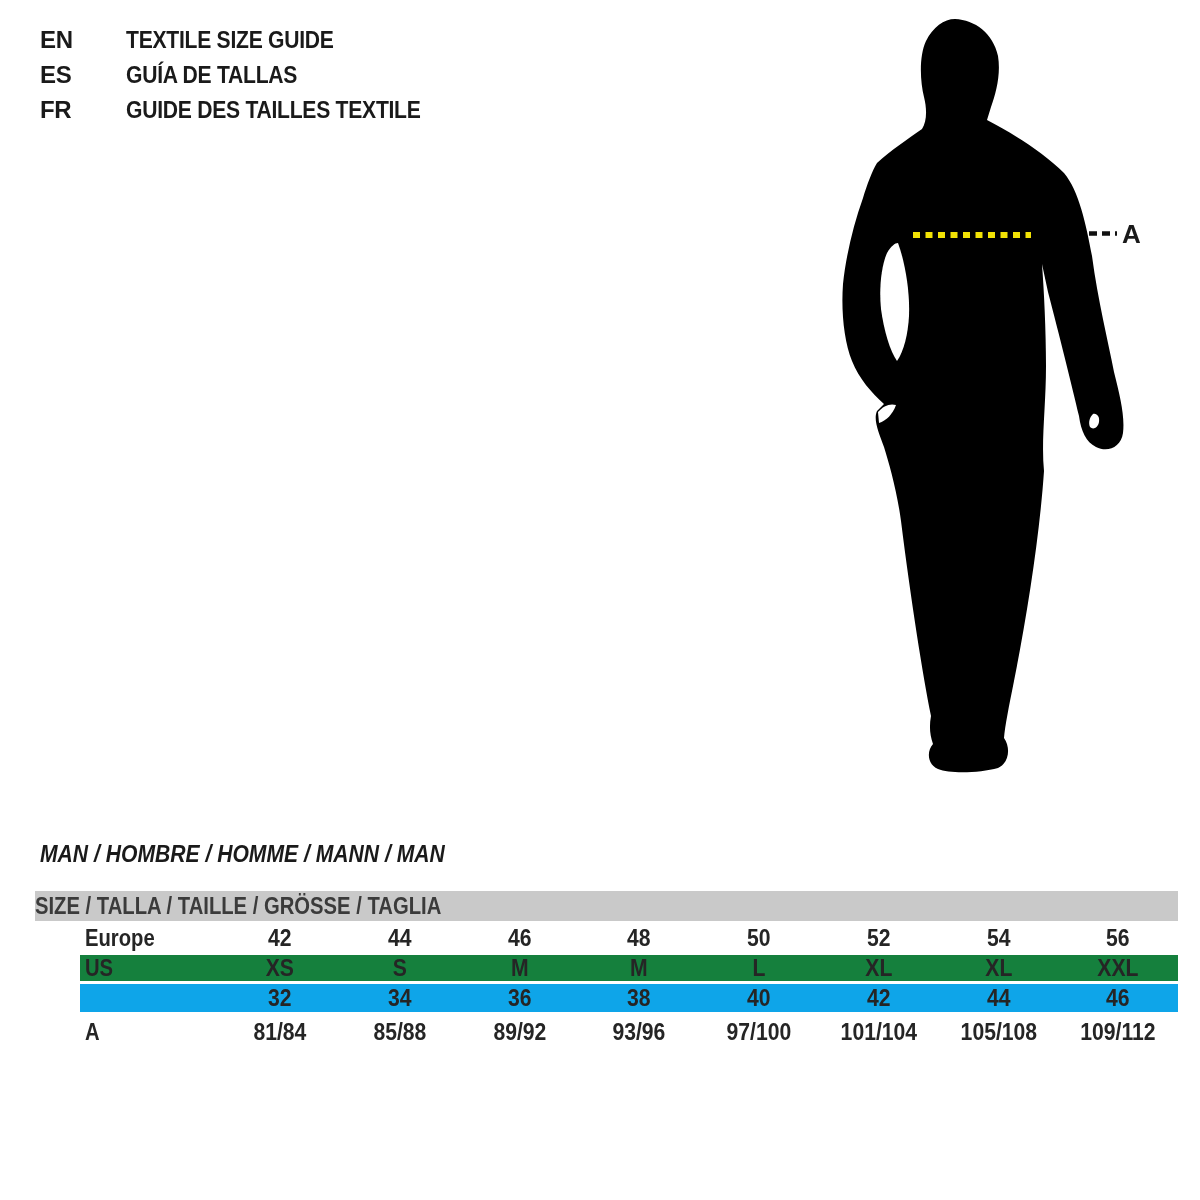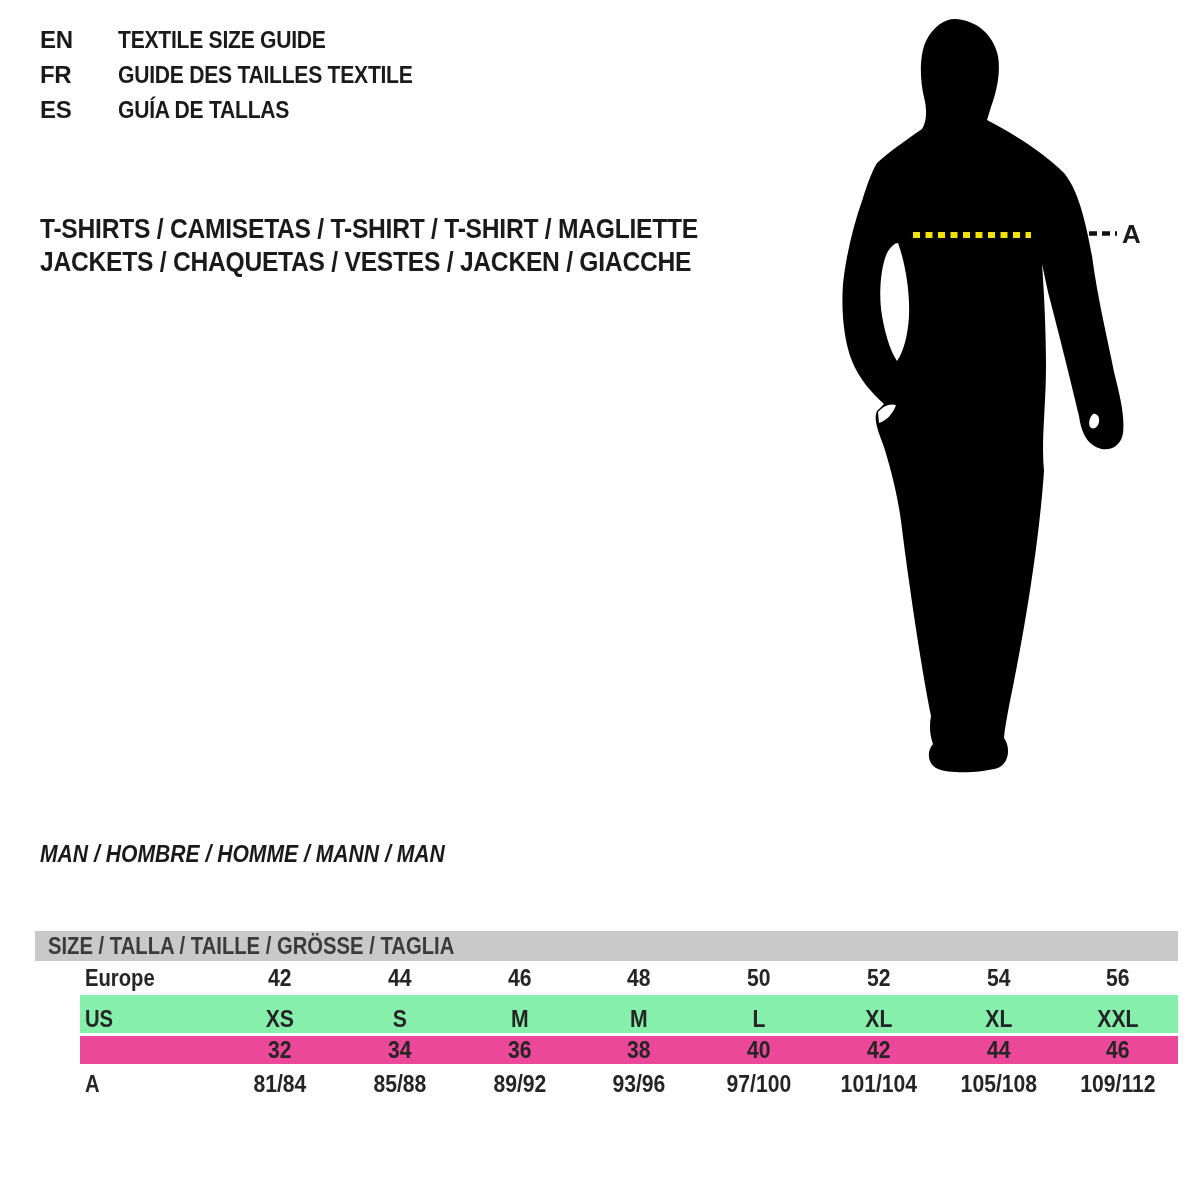--- a/index.html
+++ b/index.html
@@ -4,76 +4,68 @@
 <style>
   html,body{margin:0;padding:0;background:#fff;}
   .canvas{
     position:relative;width:1200px;height:1200px;background:#ffffff;overflow:hidden;
     font-family:"Liberation Sans","DejaVu Sans",sans-serif;color:#1a1a1a;
   }
   .cond{display:inline-block;transform:scaleX(.88);transform-origin:0 50%;white-space:nowrap;}
 
   
   .lang-list{position:absolute;left:40px;top:22px;}
-  .lang-row{display:flex;height:35px;align-items:center;font-weight:700;font-size:24px;letter-spacing:-.3px;}
+  .lang-row{display:flex;height:35px;align-items:center;font-weight:700;font-size:24px;letter-spacing:-.3px;gap:8px;}
   .lang-code{width:78px;flex:0 0 78px;}
   
   .categories{position:absolute;left:40px;top:212px;font-weight:700;font-size:28px;letter-spacing:-.3px;}
   .categories .line{height:33px;display:flex;align-items:center;}
 
   
   .figure-svg{position:absolute;left:0;top:0;width:1200px;height:1200px;pointer-events:none;}
   .measure-label{position:absolute;left:1122px;top:219px;font-weight:700;font-size:26px;}
 
   
   .section-title{position:absolute;left:40px;top:840px;font-weight:700;font-size:24px;font-style:italic;}
 
   
   .size-table{position:absolute;left:35px;top:891px;width:1143px;font-weight:700;font-size:23px;}
-  .t-header{height:30px;background:#c9c9c9;display:flex;align-items:center;padding-left:13px;
-            color:#3b3b3b;box-sizing:border-box;margin-top:40px;}
+  .t-header{height:30px;background:#c9c9c9;display:flex;align-items:center;padding-left:0;
+            color:#3b3b3b;box-sizing:border-box;}
   .t-row{display:flex;align-items:center;box-sizing:border-box;color:#252525;margin-left:45px;}
   .t-row .t-label{flex:0 0 135px;padding-left:5px;}
   .t-row .t-cell{flex:1 1 0;text-align:center;transform:scaleX(.92);}
   .r0{height:34px;background:#ffffff;}
-  .r1{height:38px;background:#86efac;align-items:flex-end;}
-  .r2{height:31px;background:#ec4899;border-top:3px solid #ffffff;}
+  .r1{height:26px;background:#15803d;}
+  .r2{height:31px;background:#0ea5e9;border-top:3px solid #ffffff;}
   .r3{height:40px;background:#ffffff;}
 
   
   .footnote{position:absolute;left:40px;top:1090px;font-weight:700;font-size:21px;}
 </style>
 </head>
 <body>
 
 <div class="canvas">
 
   <div class="lang-list">
     <div class="lang-row">
       <span class="lang-code">EN</span>
       <span class="cond">TEXTILE SIZE GUIDE</span>
     </div>
     <div class="lang-row">
+      <span class="lang-code">ES</span>
+      <span class="cond">GUÍA DE TALLAS</span>
+    </div>
+    <div class="lang-row">
       <span class="lang-code">FR</span>
       <span class="cond">GUIDE DES TAILLES TEXTILE</span>
     </div>
-    <div class="lang-row">
-      <span class="lang-code">ES</span>
-      <span class="cond">GUÍA DE TALLAS</span>
-    </div>
   </div>
 
-  <div class="categories">
-    <div class="line">
-        <span class="cond">T-SHIRTS / CAMISETAS / T-SHIRT / T-SHIRT / MAGLIETTE</span>
-      </div>
-    <div class="line">
-        <span class="cond">JACKETS / CHAQUETAS / VESTES / JACKEN / GIACCHE</span>
-      </div>
-  </div>
 
   <svg class="figure-svg" viewBox="0 0 1200 1200" xmlns="http://www.w3.org/2000/svg" aria-hidden="true">
     <path fill="#000000" d="
       M955,19
       C975,20 993,33 998,56
       C1001,74 996,93 991,107
       L987,120
       C1012,133 1043,152 1064,173
       C1079,191 1086,224 1092,256
       C1098,301 1108,341 1114,372

